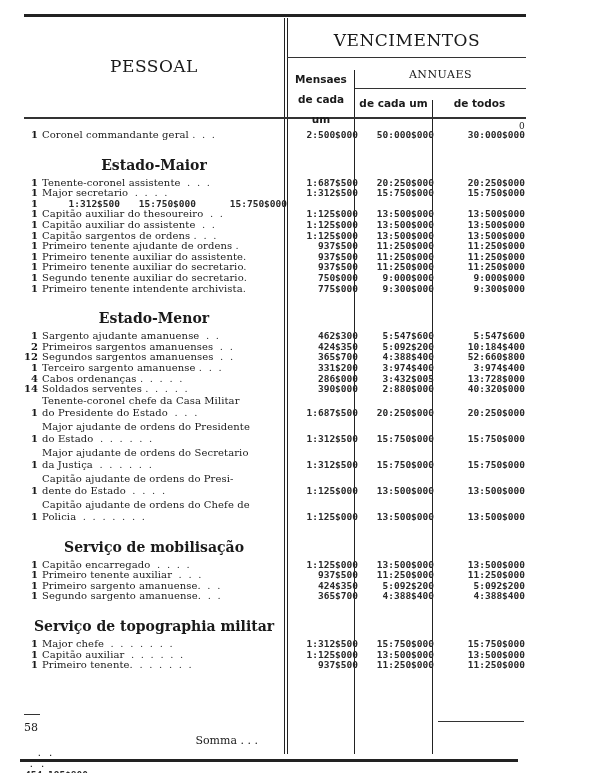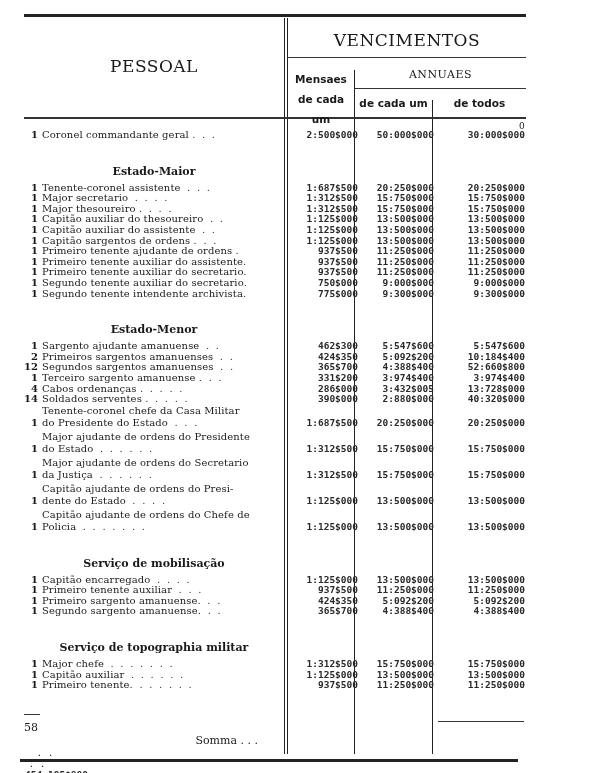--- a/index.html
+++ b/index.html
@@ -22,21 +22,21 @@
 
     .hdr { position: absolute; text-align: center; }
     .hdr-pessoal { left: 24px; top: 56px; width: 260px; font-size: 17px; letter-spacing: 0.5px; }
     .hdr-venc { left: 288px; top: 30px; width: 238px; font-size: 17px; letter-spacing: 0.5px; }
     .hdr-mens { left: 288px; top: 69px; width: 66px; font-size: 10.5px; line-height: 20px; font-weight: bold; font-family: "DejaVu Sans", "Liberation Sans", sans-serif; }
     .hdr-ann { left: 355px; top: 68px; width: 171px; font-size: 11px; letter-spacing: 0.5px; }
     .hdr-cada { left: 355px; top: 97px; width: 77px; font-size: 10.5px; font-weight: bold; font-family: "DejaVu Sans", "Liberation Sans", sans-serif; }
     .hdr-todos { left: 433px; top: 97px; width: 93px; font-size: 10.5px; font-weight: bold; font-family: "DejaVu Sans", "Liberation Sans", sans-serif; }
 
     .body { position: absolute; left: 24px; top: 128px; width: 502px; }
-    .section-title { text-align: center; width: 260px; font-size: 11px; font-weight: bold; font-family: "DejaVu Serif", serif; margin: 24px 0 5px 0; }
+    .section-title { text-align: center; width: 260px; font-size: 14px; font-weight: bold; font-family: "DejaVu Serif", serif; margin: 16px 0 5px 0; }
     .row { position: relative; display: flex; align-items: flex-end; font-size: 10px; line-height: 10.6px; }
     .row .qty { width: 14px; text-align: right; padding-right: 4px; font-weight: bold; flex: none; }
     .row .desc { width: 238px; flex: none; white-space: pre-wrap; letter-spacing: 0.1px; }
     .row .dots { color: #333; }
     .num { font-family: "DejaVu Sans Mono", "Liberation Mono", monospace; font-size: 9.5px; text-align: right; flex: none; font-weight: bold; color: #2a2a2a; }
     .n-mens { width: 66px; margin-left: 12px; padding-right: 2px; }
     .n-cada { width: 74px; padding-right: 3px; }
     .n-todos { width: 88px; padding-right: 4px; }
     .row.multi .desc { line-height: 12px; }
     .row.gap { margin-bottom: 2px; }
@@ -86,21 +86,20 @@
       </div>
       <div class="row">
         <span class="qty">1</span>
         <span class="desc"><span>Major secretario</span><span class="dots">  .  .  .  .</span></span>
         <span class="num n-mens">1:312$500</span>
         <span class="num n-cada">15:750$000</span>
         <span class="num n-todos">15:750$000</span>
       </div>
       <div class="row">
         <span class="qty">1</span>
-        <span class="desc"><span>Major thesoureiro</span><span class="dots"> .  .  .  .</span></span>
         <span class="num n-mens">1:312$500</span>
         <span class="num n-cada">15:750$000</span>
         <span class="num n-todos">15:750$000</span>
       </div>
       <div class="row">
         <span class="qty">1</span>
         <span class="desc"><span>Capitão auxiliar do thesoureiro</span><span class="dots">  .  .</span></span>
         <span class="num n-mens">1:125$000</span>
         <span class="num n-cada">13:500$000</span>
         <span class="num n-todos">13:500$000</span>
@@ -142,21 +141,21 @@
       </div>
       <div class="row">
         <span class="qty">1</span>
         <span class="desc"><span>Segundo tenente auxiliar do secretario</span><span class="dots">.</span></span>
         <span class="num n-mens">750$000</span>
         <span class="num n-cada">9:000$000</span>
         <span class="num n-todos">9:000$000</span>
       </div>
       <div class="row">
         <span class="qty">1</span>
-        <span class="desc"><span>Segundo tenente intendente archivista</span><span class="dots">.</span></span>
+        <span class="desc"><span>Primeiro tenente intendente archivista</span><span class="dots">.</span></span>
         <span class="num n-mens">775$000</span>
         <span class="num n-cada">9:300$000</span>
         <span class="num n-todos">9:300$000</span>
       </div>
       <div class="section-title">Estado-Menor</div>
       <div class="row">
         <span class="qty">1</span>
         <span class="desc"><span>Sargento ajudante amanuense</span><span class="dots">  .  .</span></span>
         <span class="num n-mens">462$300</span>
         <span class="num n-cada">5:547$600</span>

